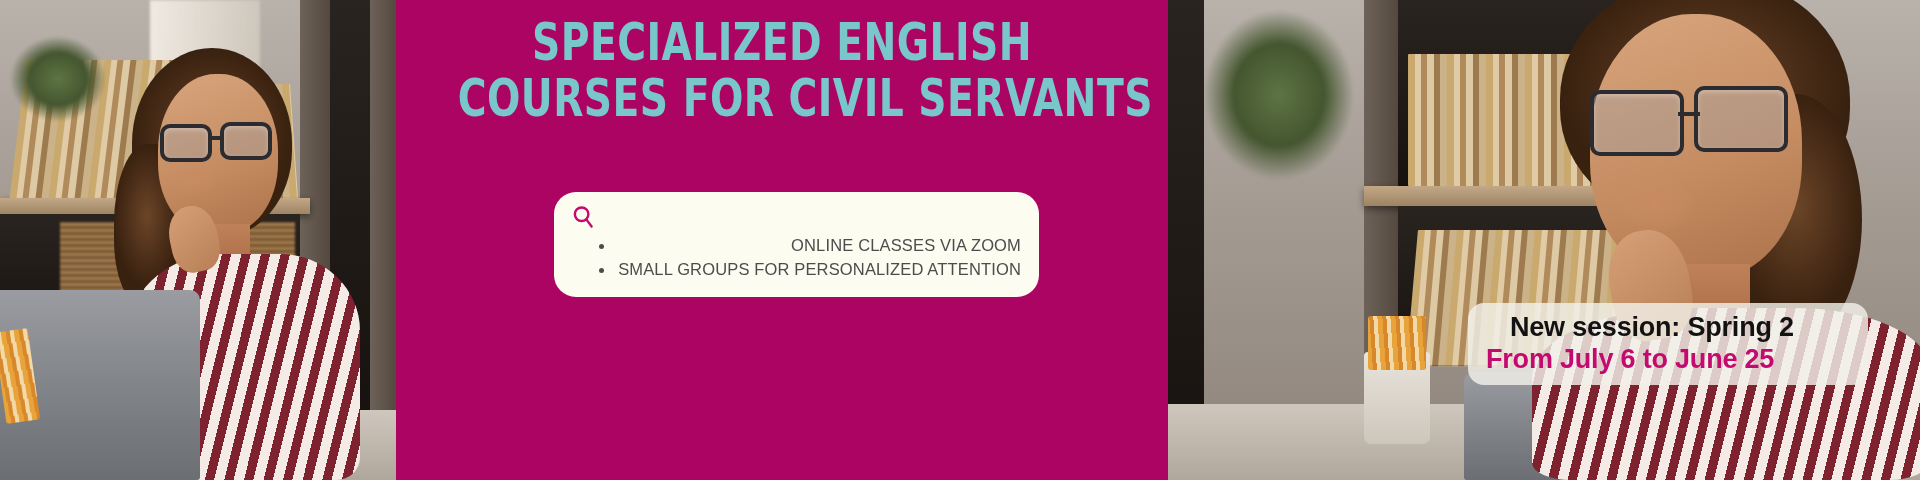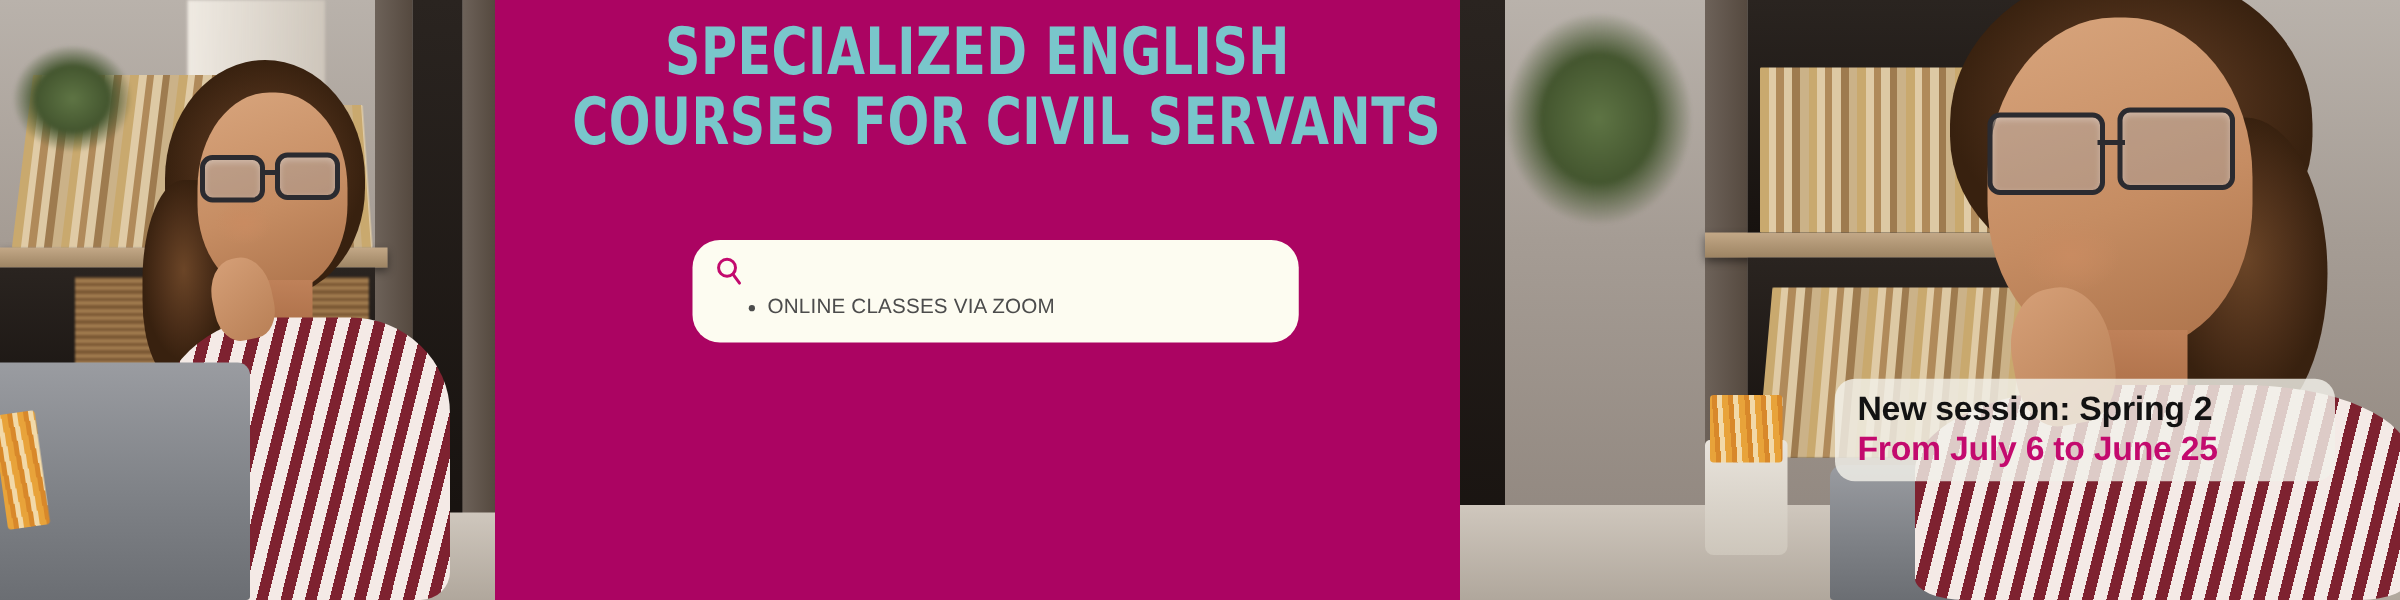--- a/index.html
+++ b/index.html
@@ -192,20 +192,21 @@
     font-weight:bold;
     letter-spacing:.1px;
     line-height:19px;
     padding-top:2px;
     white-space:nowrap;
   }
   .bullets {
     list-style:none;
     margin:5px 0 0 0;
     padding:0 0 0 46px;
+    text-align:right;
   }
   .bullets li {
     position:relative;
     color:#4c4c4c;
     font-size:16.5px;
     line-height:23.5px;
     letter-spacing:.15px;
     white-space:nowrap;
   }
   .bullets li::before {
@@ -226,20 +227,21 @@
     border-radius:16px;
     padding:8px 18px 10px 18px;
   }
   .badge-line1 {
     color:#121212;
     font-size:27px;
     font-weight:bold;
     line-height:32px;
     letter-spacing:-.2px;
     white-space:nowrap;
+    margin-left:24px;
   }
   .badge-line2 {
     color:#c30a6e;
     font-size:27px;
     font-weight:bold;
     line-height:32px;
     letter-spacing:-.2px;
     white-space:nowrap;
   }
 </style>
@@ -295,20 +297,21 @@
 
     <div class="info-card">
       <div class="card-head">
         <svg class="magnifier-icon" viewBox="0 0 24 26">
           <circle cx="10.5" cy="10" r="7.4" fill="none" stroke="#c30a6e" stroke-width="2.6"></circle>
           <line x1="15.6" y1="15.6" x2="21.4" y2="23.4" stroke="#c30a6e" stroke-width="2.6" stroke-linecap="round"></line>
         </svg>
       </div>
       <ul class="bullets">
         <li>ONLINE CLASSES VIA ZOOM</li>
+        <li>SMALL GROUPS FOR PERSONALIZED ATTENTION</li>
       </ul>
     </div>
   </div>
 
   <div class="photo-right">
     <div class="scene">
       <div class="wall"></div>
 
       <div class="dark-slot" style="left:0;top:0;width:36px;height:480px;"></div>
       <div class="plant" style="left:36px;top:10px;width:150px;height:170px;"></div>

